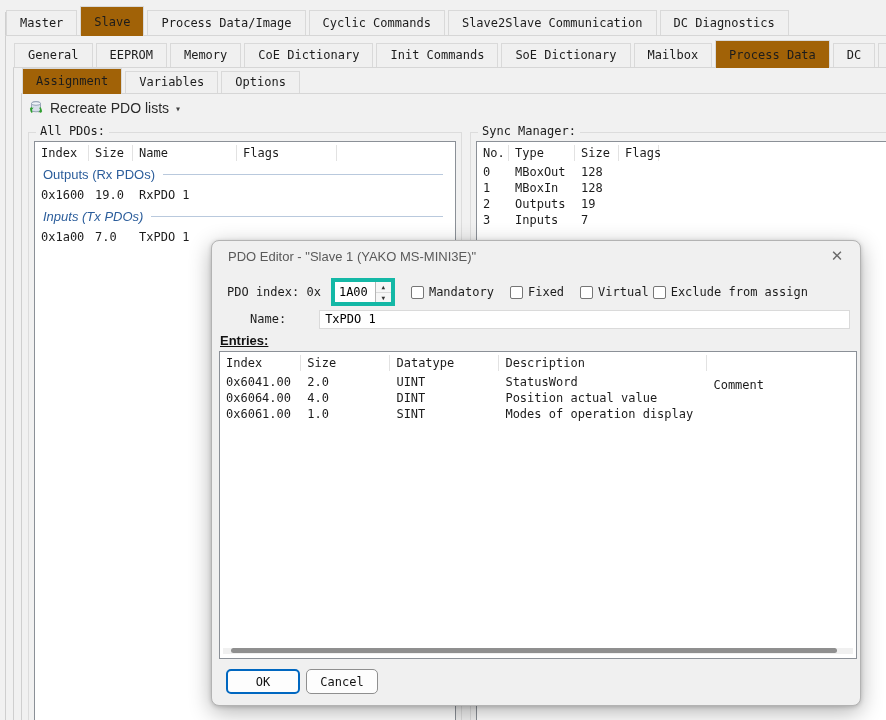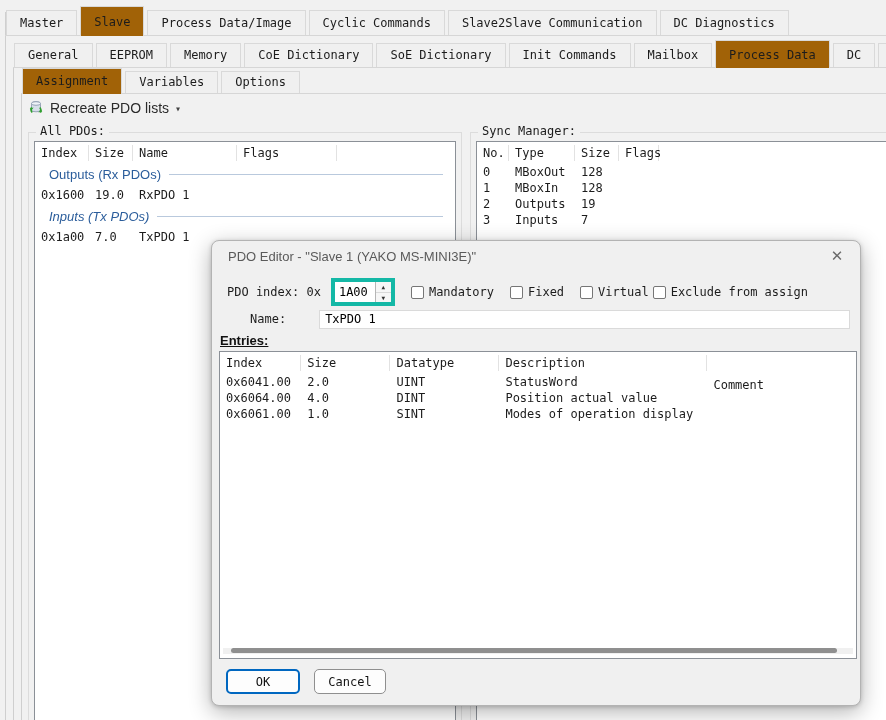--- a/index.html
+++ b/index.html
@@ -33,21 +33,21 @@
 
   
   .groupbox{position:absolute;border:1px solid #dcdcdc;background:#f1f1f1;}
   .groupbox > .gb-label{position:absolute;top:-9px;left:7px;background:#f1f1f1;padding:0 4px;}
 
   .listbox{position:absolute;background:#ffffff;border:1px solid #8b9097;}
   .lheader{display:flex;height:22px;align-items:center;}
   .lheader .hc{padding-left:6px;height:16px;line-height:16px;border-right:1px solid #e2e2e2;}
   .lrow{display:flex;height:16px;align-items:center;}
   .lrow .c{padding-left:6px;white-space:nowrap;overflow:hidden;}
-  .grouprow{display:flex;align-items:center;height:21px;padding-left:14px;
+  .grouprow{display:flex;align-items:center;height:21px;padding-left:8px;
             font-family:"Liberation Sans",sans-serif;font-size:13px;color:#2b5d9b;}
   .grouprow .gline{flex:1;height:1px;background:#b9c9dd;margin:0 12px 0 8px;}
 
   
   .ap-c1{width:54px;} .ap-c2{width:44px;} .ap-c3{width:104px;} .ap-c4{width:100px;} .ap-cf{flex:1;border-right:none!important;}
   
   .sm-c1{width:32px;} .sm-c2{width:66px;} .sm-c3{width:44px;} .sm-c4{width:40px;} .sm-cf{flex:1;border-right:none!important;}
   
   .en-c1{width:82px;} .en-c2{width:90px;} .en-c3{width:110px;} .en-c4{width:210px;} .en-c5{width:150px;border-right:none!important;margin-top:44px;}
 
@@ -73,21 +73,21 @@
   .cbox{width:13px;height:13px;border:1px solid #767676;border-radius:2px;background:#fff;margin-right:5px;}
   .row-name{position:absolute;left:38px;top:68px;height:20px;display:flex;align-items:center;right:10px;}
   .row-name input{margin-left:33px;flex:1;height:19px;border:1px solid #dadada;background:#fff;
                   padding:0 5px;outline:none;font-family:"DejaVu Sans Mono",monospace;font-size:12px;}
   .entries-label{position:absolute;left:8px;top:92px;font-family:"Liberation Sans",sans-serif;
                  font-size:13px;font-weight:bold;color:#111;text-decoration:underline;}
   .entries-list{position:absolute;left:7px;right:3px;top:110px;height:308px;}
   .hscroll{position:absolute;left:3px;right:3px;bottom:4px;height:6px;background:#f0f0f0;}
   .hthumb{position:absolute;left:8px;right:16px;top:0;height:5px;background:#8f8f8f;border-radius:3px;}
   .dlg-footer{position:absolute;left:0;right:0;bottom:0;height:47px;display:flex;align-items:center;
-              padding-left:14px;gap:14px;}
+              padding-left:14px;gap:6px;}
   .btn{height:25px;background:#fdfdfd;border-radius:5px;display:flex;align-items:center;justify-content:center;
        font-family:"DejaVu Sans Mono",monospace;font-size:12px;color:#111;cursor:default;}
   .btn-ok{width:74px;border:2px solid #0067c0;}
   .btn-cancel{width:72px;border:1px solid #8f8f8f;}
 </style>
 </head>
 <body>
 
 <div class="screen">
 
@@ -105,22 +105,22 @@
     <div class="tab">Cyclic Commands</div>
     <div class="tab">Slave2Slave Communication</div>
     <div class="tab">DC Diagnostics</div>
   </div>
 
   <div class="tabrow tabrow2">
     <div class="tab">General</div>
     <div class="tab">EEPROM</div>
     <div class="tab">Memory</div>
     <div class="tab">CoE Dictionary</div>
+    <div class="tab">Init Commands</div>
     <div class="tab">SoE Dictionary</div>
-    <div class="tab">Init Commands</div>
     <div class="tab">Mailbox</div>
     <div class="tab sel">Process Data</div>
     <div class="tab">DC</div>
     <div class="tab">Modules</div>
 
   </div>
 
   <div class="tabrow tabrow3">
     <div class="tab sel">Assignment</div>
     <div class="tab">Variables</div>

